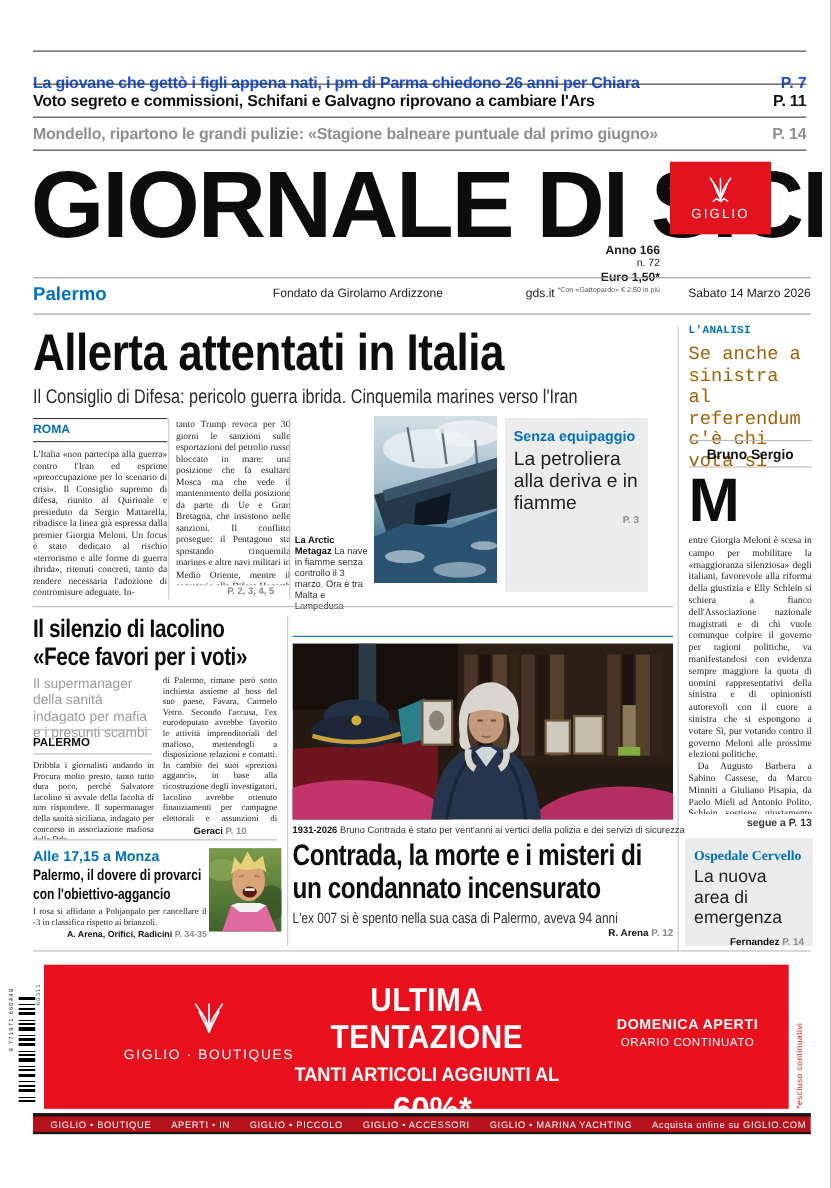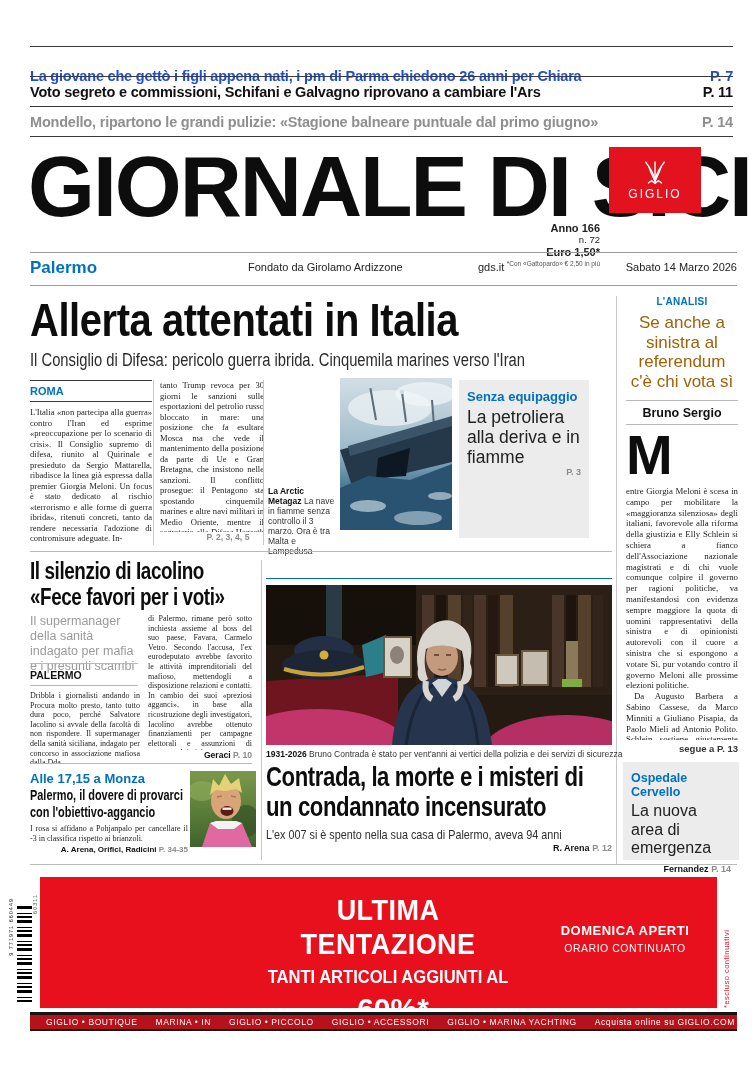--- a/index.html
+++ b/index.html
@@ -142,56 +142,56 @@
     </svg>
   </div>
 
   <div class="graybox" style="left:459px;top:380px;width:130px;height:158px;">
     <div class="kick" style="font-size:13px;">Senza equipaggio</div>
     <div style="font-size:17.5px;line-height:20px;color:#222;margin-top:3px;width:114px;">La petroliera alla deriva e in fiamme</div>
     <div class="pref" style="font-size:9px;text-align:right;">P. 3</div>
   </div>
 
   <div class="vl" style="left:616px;top:296px;height:568px;"></div>
-  <div class="abs" style="left:626px;top:296px;width:112px;text-align:center;">
+  <div class="abs" style="left:626px;top:296px;width:112px;text-align:left;font-family:Liberation Mono, monospace;">
     <div class="kick" style="font-size:10px;letter-spacing:0.3px;">L'ANALISI</div>
     <div style="font-size:17px;line-height:19.5px;color:#a16207;margin-top:6px;">Se anche a sinistra al referendum c'è chi vota sì</div>
   </div>
   <div class="hl light" style="left:626px;top:400px;width:112px;"></div>
   <div class="abs" style="left:626px;top:406px;width:112px;text-align:center;font-weight:bold;font-size:12.5px;">Bruno Sergio</div>
   <div class="hl light" style="left:626px;top:424px;width:112px;"></div>
   <div class="abs" style="left:626px;top:428px;width:112px;height:312px;overflow:hidden;">
     <div style="font-size:56px;line-height:54px;font-weight:bold;color:#0d0d0d;">M</div>
     <p class="serifbody" style="margin:4px 0 0 0;font-size:8.8px;line-height:10.8px;">entre Giorgia Meloni è scesa in campo per mobilitare la «maggioranza silenziosa» degli italiani, favorevole alla riforma della giustizia e Elly Schlein si schiera a fianco dell'Associazione nazionale magistrati e di chi vuole comunque colpire il governo per ragioni politiche, va manifestandosi con evidenza sempre maggiore la quota di uomini rappresentativi della sinistra e di opinionisti autorevoli con il cuore a sinistra che si espongono a votare Sì, pur votando contro il governo Meloni alle prossime elezioni politiche.</p>
     <p class="serifbody" style="margin:0;text-indent:8px;font-size:8.8px;line-height:10.8px;">Da Augusto Barbera a Sabino Cassese, da Marco Minniti a Giuliano Pisapia, da Paolo Mieli ad Antonio Polito. Schlein sostiene giustamente che da tre anni il maggiore partito della sinistra italiana ha cambiato strada.</p>
   </div>
   <div class="abs" style="left:626px;top:743px;width:112px;text-align:right;font-weight:bold;font-size:9.5px;color:#333;">segue a P. 13</div>
 
   <div class="graybox" style="left:623px;top:762px;width:116px;height:98px;">
-    <div class="kick" style="font-size:12.5px;">Ospedale Cervello</div>
+    <div class="kick" style="font-size:12.5px;font-family:Liberation Serif, serif;">Ospedale Cervello</div>
     <div style="font-size:16px;line-height:18.5px;color:#222;margin-top:3px;">La nuova area di emergenza</div>
     <div style="text-align:right;margin-top:6px;font-size:9px;">
       <span style="font-weight:bold;color:#111;">Fernandez</span>
       <span class="pref">P. 14</span>
     </div>
   </div>
 
   <div class="hl light" style="left:30px;top:551px;width:582px;"></div>
   <div class="vl" style="left:261px;top:560px;height:300px;"></div>
 
   <div class="abs" style="left:30px;top:558px;width:280px;">
     <span class="hx cond" style="font-size:23px;line-height:26px;transform:scaleX(0.82);width:280px;">Il silenzio di Iacolino «Fece favori per i voti»</span>
   </div>
   <div class="abs" style="left:30px;top:614px;width:108px;font-size:12.5px;line-height:15px;color:#9a9a9a;">Il supermanager della sanità indagato per mafia e i presunti scambi</div>
   <div class="hl light" style="left:30px;top:663px;width:108px;"></div>
   <div class="abs" style="left:30px;top:669px;font-weight:bold;font-size:10.5px;">PALERMO</div>
   <div class="hl light" style="left:30px;top:685px;width:108px;"></div>
   <div class="abs serifbody" style="left:30px;top:691px;width:110px;height:72px;overflow:hidden;font-size:8px;line-height:9.6px;">Dribbla i giornalisti andando in Procura molto presto, tanto tutto dura poco, perché Salvatore Iacolino si avvale della facoltà di non rispondere. Il supermanager della sanità siciliana, indagato per concorso in associazione mafiosa dalla Dda</div>
   <div class="abs serifbody" style="left:148px;top:614px;width:104px;height:136px;overflow:hidden;font-size:8px;line-height:9.6px;">di Palermo, rimane però sotto inchiesta assieme al boss del suo paese, Favara, Carmelo Vetro. Secondo l'accusa, l'ex eurodeputato avrebbe favorito le attività imprenditoriali del mafioso, mettendogli a disposizione relazioni e contatti. In cambio dei suoi «preziosi agganci», in base alla ricostruzione degli investigatori, Iacolino avrebbe ottenuto finanziamenti per campagne elettorali e assunzioni di persone a lui vicine.</div>
-  <div class="abs" style="left:148px;top:750px;width:104px;text-align:right;font-size:8.6px;">
+  <div class="abs" style="left:148px;top:750px;width:104px;text-align:center;font-size:8.6px;">
     <span style="font-weight:bold;">Geraci</span>
     <span class="pref">P. 10</span>
   </div>
 
   <div class="hl light" style="left:30px;top:763px;width:222px;"></div>
   <div class="abs kick" style="left:30px;top:771px;font-size:13px;">Alle 17,15 a Monza</div>
   <div class="abs" style="left:30px;top:787px;width:205px;">
     <span class="hx cond" style="font-size:14px;line-height:16.5px;transform:scaleX(0.78);width:205px;letter-spacing:0;">Palermo, il dovere di provarci con l'obiettivo-aggancio</span>
   </div>
   <div class="abs serifbody" style="left:30px;top:824px;width:158px;font-size:8px;line-height:9.6px;">I rosa si affidano a Pohjanpalo per cancellare il -3 in classifica rispetto ai brianzoli.</div>
@@ -287,34 +287,46 @@
   <div class="hl light" style="left:30px;top:864px;width:707px;"></div>
 
   <div class="abs" style="left:8px;top:892px;width:30px;height:118px;background:#fff;">
     <span class="vert" style="position:absolute;left:0;top:6px;font-size:5.5px;color:#222;letter-spacing:1px;">9 771971 660449</span>
     <div style="position:absolute;left:9px;top:14px;width:15px;height:96px;
                 background:repeating-linear-gradient(0deg,#000 0 2px,#fff 2px 4px,#000 4px 5px,#fff 5px 9px,#000 9px 12px,#fff 12px 14px);"></div>
     <span class="vert" style="position:absolute;left:24px;top:2px;font-size:5.5px;color:#2e6b2e;letter-spacing:1px;">60311</span>
   </div>
 
   <div class="ad">
+    <div style="position:absolute;left:60px;top:32px;width:180px;text-align:center;">
+      <svg width="38" height="34" viewBox="0 0 32 30">
+        <g stroke="#fff" stroke-width="1.4" fill="none">
+          <path d="M16 26 L16 3"></path>
+          <path d="M16 26 C15 15 10 11 5 3"></path>
+          <path d="M16 26 C17 15 22 11 27 3"></path>
+          <path d="M16 26 C13 18 11 16 8 9"></path>
+          <path d="M16 26 C19 18 21 16 24 9"></path>
+        </g>
+      </svg>
+      <div style="font-size:12.5px;letter-spacing:1.5px;margin-top:4px;">GIGLIO · BOUTIQUES</div>
+    </div>
     <div style="position:absolute;left:198px;top:16px;width:300px;text-align:center;">
       <div class="cond" style="font-size:30px;font-weight:bold;letter-spacing:0.5px;transform:scaleX(0.9);transform-origin:center top;">ULTIMA TENTAZIONE</div>
       <div class="cond" style="font-size:18px;font-weight:bold;margin-top:6px;transform:scaleX(0.92);transform-origin:center top;">TANTI ARTICOLI AGGIUNTI AL</div>
       <div style="font-size:30px;font-weight:bold;margin-top:4px;">-60%*</div>
     </div>
     <div style="position:absolute;left:500px;top:46px;width:170px;text-align:center;">
       <div style="font-size:13px;font-weight:bold;letter-spacing:0.5px;">DOMENICA APERTI</div>
       <div style="font-size:10.5px;margin-top:4px;letter-spacing:0.5px;">ORARIO CONTINUATO</div>
     </div>
   </div>
   <span class="vert" style="position:absolute;left:722px;top:880px;height:128px;font-size:7.5px;color:#e8101c;letter-spacing:0.5px;">*escluso continuativi</span>
 
   <div class="footerbar">
     <span>GIGLIO • BOUTIQUE</span>
-    <span>MARINA • IN</span>
+    <span>APERTI • IN</span>
     <span>GIGLIO • PICCOLO</span>
     <span>GIGLIO • ACCESSORI</span>
     <span>GIGLIO • MARINA YACHTING</span>
     <span style="margin-left:auto;">Acquista online su GIGLIO.COM</span>
   </div>
 
 </div>
 
 </body></html>

